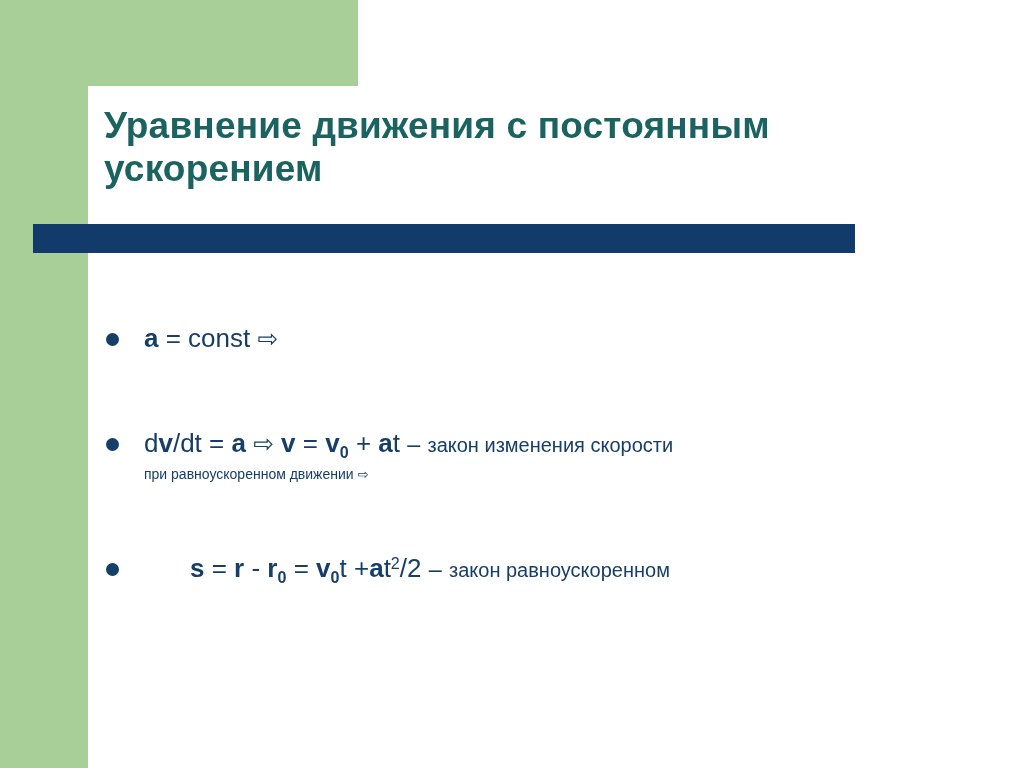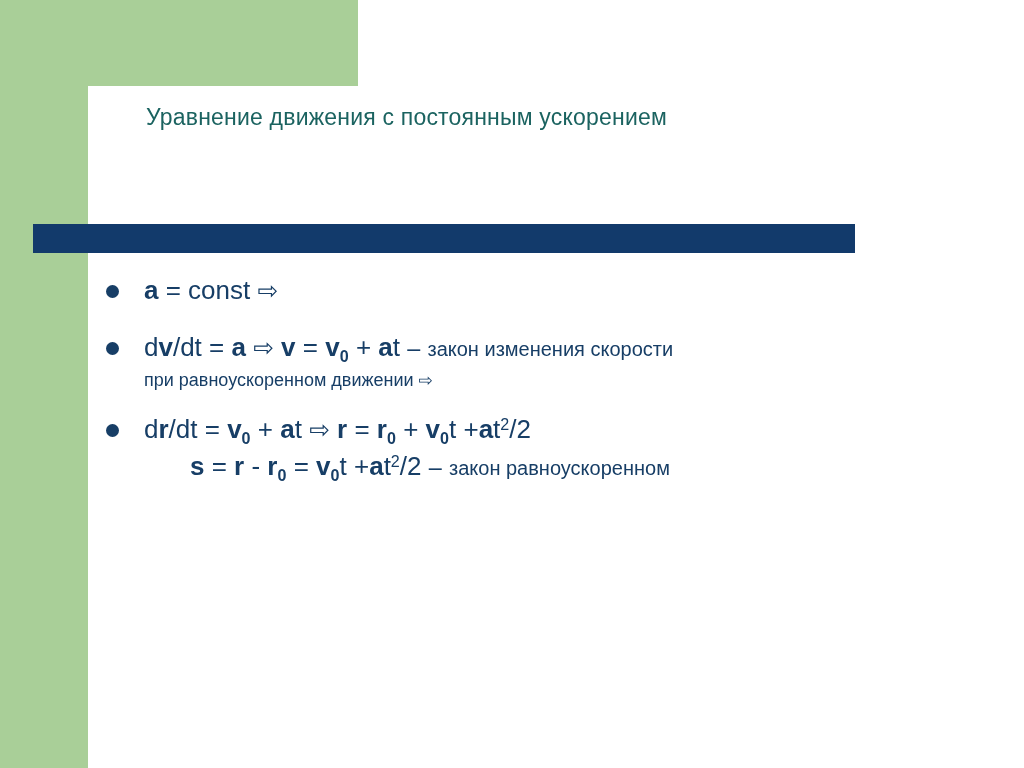--- a/index.html
+++ b/index.html
@@ -45,25 +45,24 @@
     width: 936px;
     height: 682px;
     background: #ffffff;
   }
   .title {
     position: absolute;
     left: 104px;
     top: 104px;
     width: 830px;
     color: #1b6360;
-    font-size: 23px;
-    font-weight: normal;
+    font-size: 37px;
+    font-weight: bold;
     line-height: 1.17;
     letter-spacing: 0.2px;
-    margin-left: 42px;
   }
   
   .blue-bar {
     position: absolute;
     left: 33px;
     top: 224px;
     width: 822px;
     height: 29px;
     background: #123a6b;
   }
@@ -90,39 +89,40 @@
     background: #173e66;
   }
   .line {
     color: #173e66;
     font-size: 25px;
     line-height: 1.42;
     white-space: normal;
   }
   .line.big {
     font-size: 26px;
+    margin-top: 48px;
   }
   .b { font-weight: bold; }
   .sm { font-size: 20px; }
   .sub {
     font-size: 0.62em;
     vertical-align: -0.35em;
     line-height: 0;
   }
   .sup {
     font-size: 0.62em;
     vertical-align: 0.52em;
     line-height: 0;
   }
   .arrow {
     font-size: 0.95em;
   }
   .indent-cont {
     padding-left: 44px;
-    font-size: 18px;
+    font-size: 14px;
     color: #173e66;
     margin-top: 4px;
     margin-bottom: 4px;
   }
   .second-line {
     padding-left: 46px;
   }
   .row-gap { height: 14px; }
 </style>
 </head>
@@ -156,22 +156,19 @@
       </div>
       <div class="indent-cont" style="padding-left:0;">
         <span>при равноускоренном движении</span> <span class="arrow">⇨</span>
       </div>
     </div>
 
     <div class="row-gap"></div>
 
     <div class="bullet-row">
       <span class="bullet-dot"></span>
-      <div class="line big">
-        d<span class="b">r</span>/dt = <span class="b">v<span class="sub">0</span></span> + <span class="b">a</span>t <span class="arrow">⇨</span> <span class="b">r</span> = <span class="b">r<span class="sub">0</span></span> + <span class="b">v<span class="sub">0</span></span>t +<span class="b">a</span>t<span class="sup">2</span>/2
-      </div>
       <div class="line big second-line">
         <span class="b">s</span> = <span class="b">r</span> - <span class="b">r<span class="sub">0</span></span> = <span class="b">v<span class="sub">0</span></span>t +<span class="b">a</span>t<span class="sup">2</span>/2 <span style="font-size:0.9em">–</span> <span class="sm">закон равноускоренном</span>
       </div>
     </div>
 
   </div>
 </div>
 
 </body></html>

